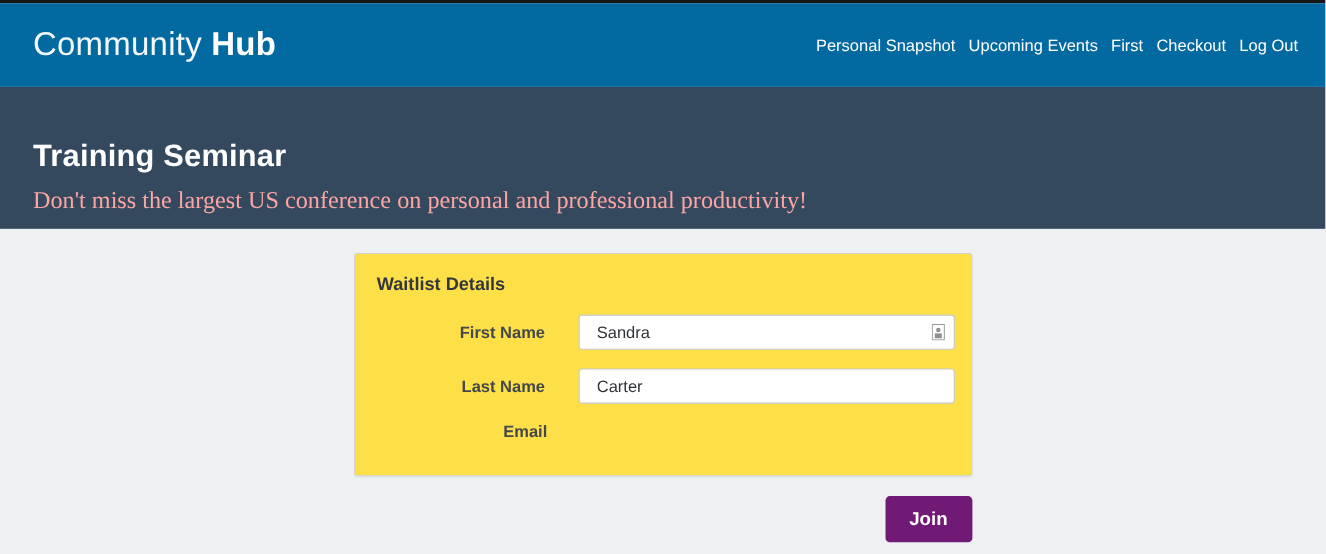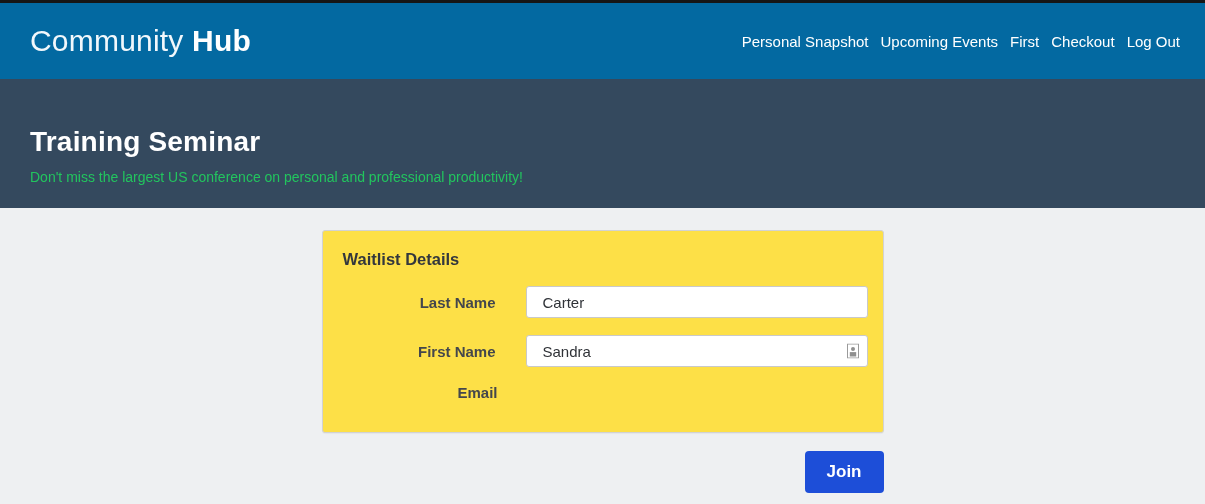--- a/index.html
+++ b/index.html
@@ -56,22 +56,23 @@
   }
   .hero-title {
     color: #ffffff;
     font-size: 28px;
     font-weight: 700;
     letter-spacing: 0.2px;
     margin-top: 16px;
   }
   .hero-subtitle {
     margin-top: 11px;
-    color: #22c55e;
-    font-size: 14px;
+    color: #fca5a5;
+    font-size: 22px;
+    font-family: Liberation Serif, serif;
   }
 
   
   .main { padding-top: 22px; }
   .content { width: 562px; margin: 0 auto; }
 
   .card {
     background: #fde047;
     border: 1px solid #d2d2d2;
     border-radius: 3px;
@@ -123,21 +124,21 @@
     transform: translateY(-50%);
     line-height: 0;
     cursor: pointer;
   }
 
   .actions {
     text-align: right;
     margin-top: 18px;
   }
   .join-btn {
-    background: #1d4ed8;
+    background: #701a75;
     color: #ffffff;
     font-size: 17px;
     font-weight: 700;
     border: none;
     border-radius: 4px;
     padding: 11px 22px;
     cursor: pointer;
     font-family: "Liberation Sans", "DejaVu Sans", sans-serif;
   }
 </style>
@@ -164,41 +165,41 @@
   <div class="hero-title">Training Seminar</div>
   <div class="hero-subtitle">Don't miss the largest US conference on personal and professional productivity!</div>
 </div>
 
 <div class="main">
   <div class="content">
     <div class="card">
       <div class="card-title">Waitlist Details</div>
 
       <div class="form-row">
-        <label class="field-label">Last Name</label>
-        <span class="input-wrap">
-          <input type="text" class="text-input" value="Carter" style="">
-        </span>
-      </div>
-
-      <div class="form-row">
         <label class="field-label">First Name</label>
         <span class="input-wrap">
           <input type="text" class="text-input" value="Sandra" style="">
           <span class="autofill-icon">
             <svg width="12" height="15" viewBox="0 0 12 15">
               <rect x="0.5" y="0.5" width="11" height="14" fill="none" stroke="#9a9a9a" stroke-width="1"></rect>
               <circle cx="6" cy="5.5" r="2" fill="#8f8f8f"></circle>
               <rect x="2.8" y="8.6" width="6.4" height="4.4" fill="#8f8f8f"></rect>
             </svg>
           </span>
         </span>
       </div>
 
       <div class="form-row">
+        <label class="field-label">Last Name</label>
+        <span class="input-wrap">
+          <input type="text" class="text-input" value="Carter" style="">
+        </span>
+      </div>
+
+      <div class="form-row">
         <label class="field-label">Email</label>
       </div>
     </div>
 
     <div class="actions">
       <button class="join-btn">Join</button>
     </div>
   </div>
 </div>
 

